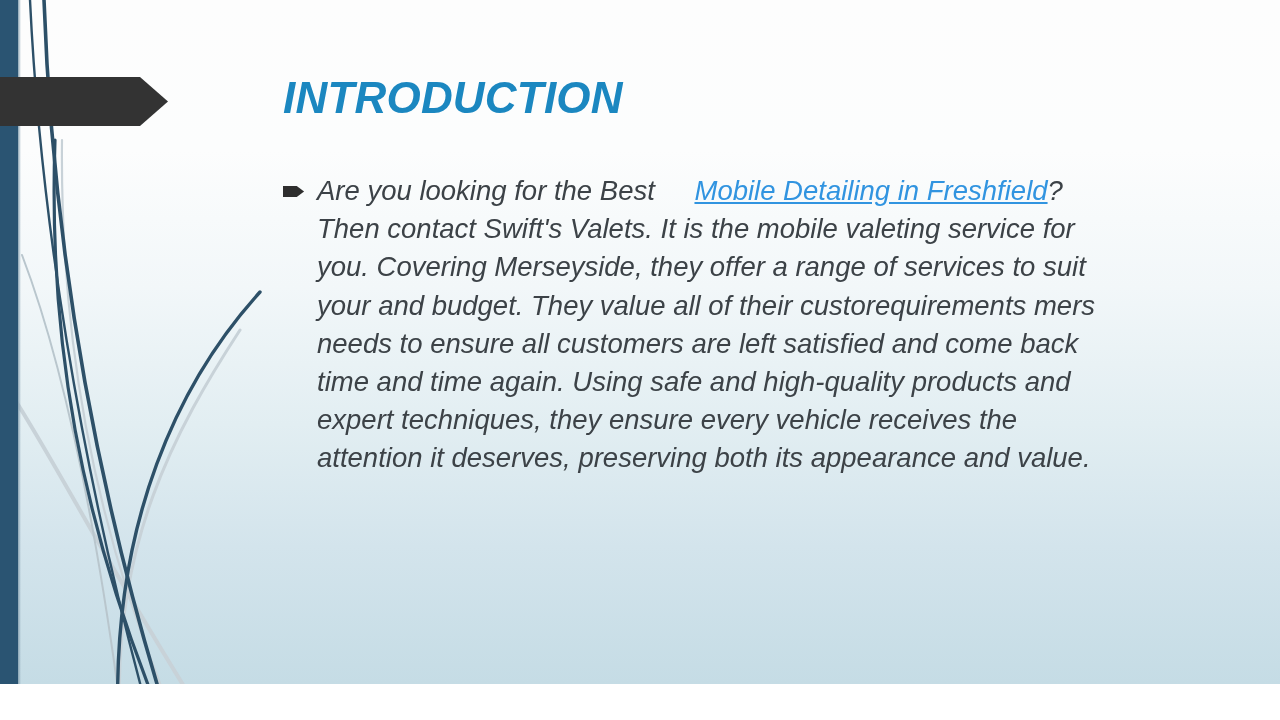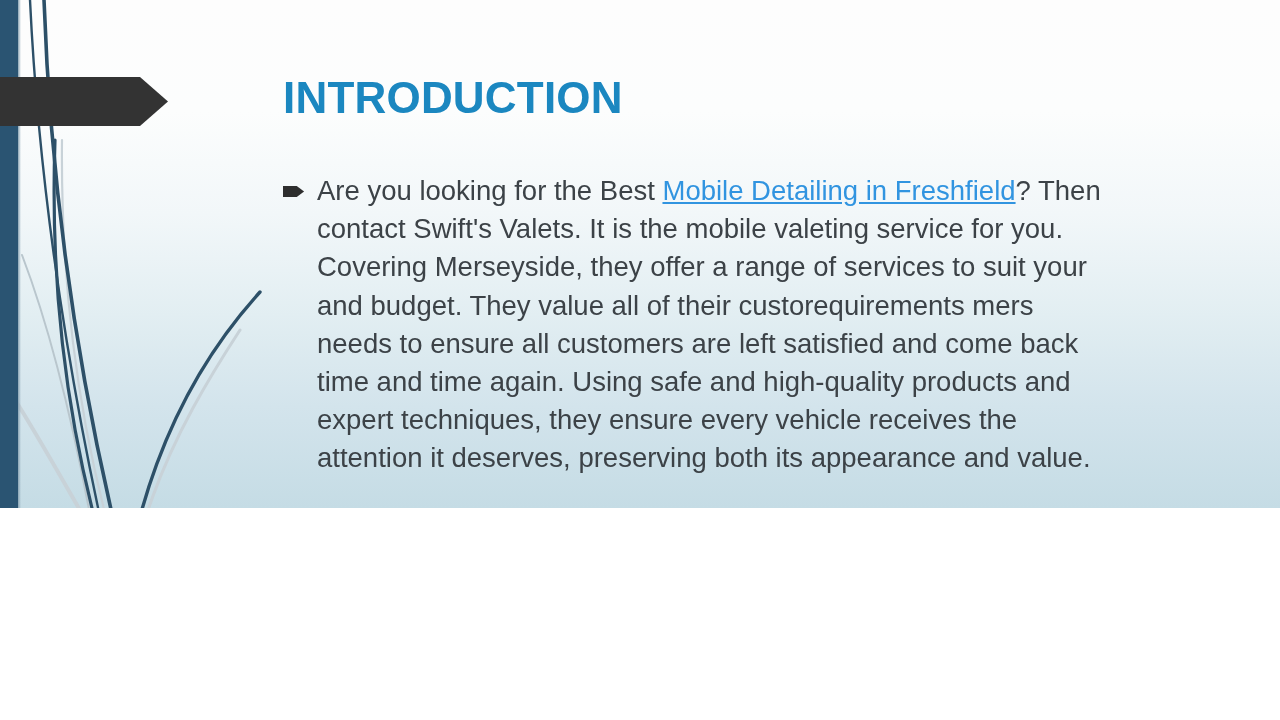--- a/index.html
+++ b/index.html
@@ -9,29 +9,30 @@
   body {
     width: 1280px;
     height: 720px;
     overflow: hidden;
     font-family: "Liberation Sans", sans-serif;
   }
 
   .slide {
     position: relative;
     width: 1280px;
-    height: 508px;
+    height: 684px;
     overflow: hidden;
     background: linear-gradient(to bottom,
         #fdfdfd 0%,
         #fcfdfd 22%,
         #f2f7f9 42%,
         #e2eef2 62%,
         #d3e4ec 80%,
         #c5dce5 100%);
+    font-style: italic;
   }
 
   
   .left-bar {
     position: absolute;
     left: 0;
     top: 0;
     width: 18px;
     height: 720px;
     background: #2a5472;
@@ -103,20 +104,21 @@
     font-size: 27.5px;
     line-height: 38.2px;
     color: #3c4247;
     text-align: left;
   }
   .link {
     color: #3194e0;
     text-decoration: underline;
     text-underline-offset: 2px;
     cursor: pointer;
+    margin-left: 32px;
   }
 </style>
 </head>
 <body>
 
 <div class="slide">
 
   <svg class="swoosh" viewBox="0 0 320 720" preserveAspectRatio="none" aria-hidden="true">
     <g fill="none" stroke-linecap="round">
       <path d="M 62 140 C 60 330, 90 520, 175 720" stroke="#c8d2d8" stroke-width="2.2"></path>

